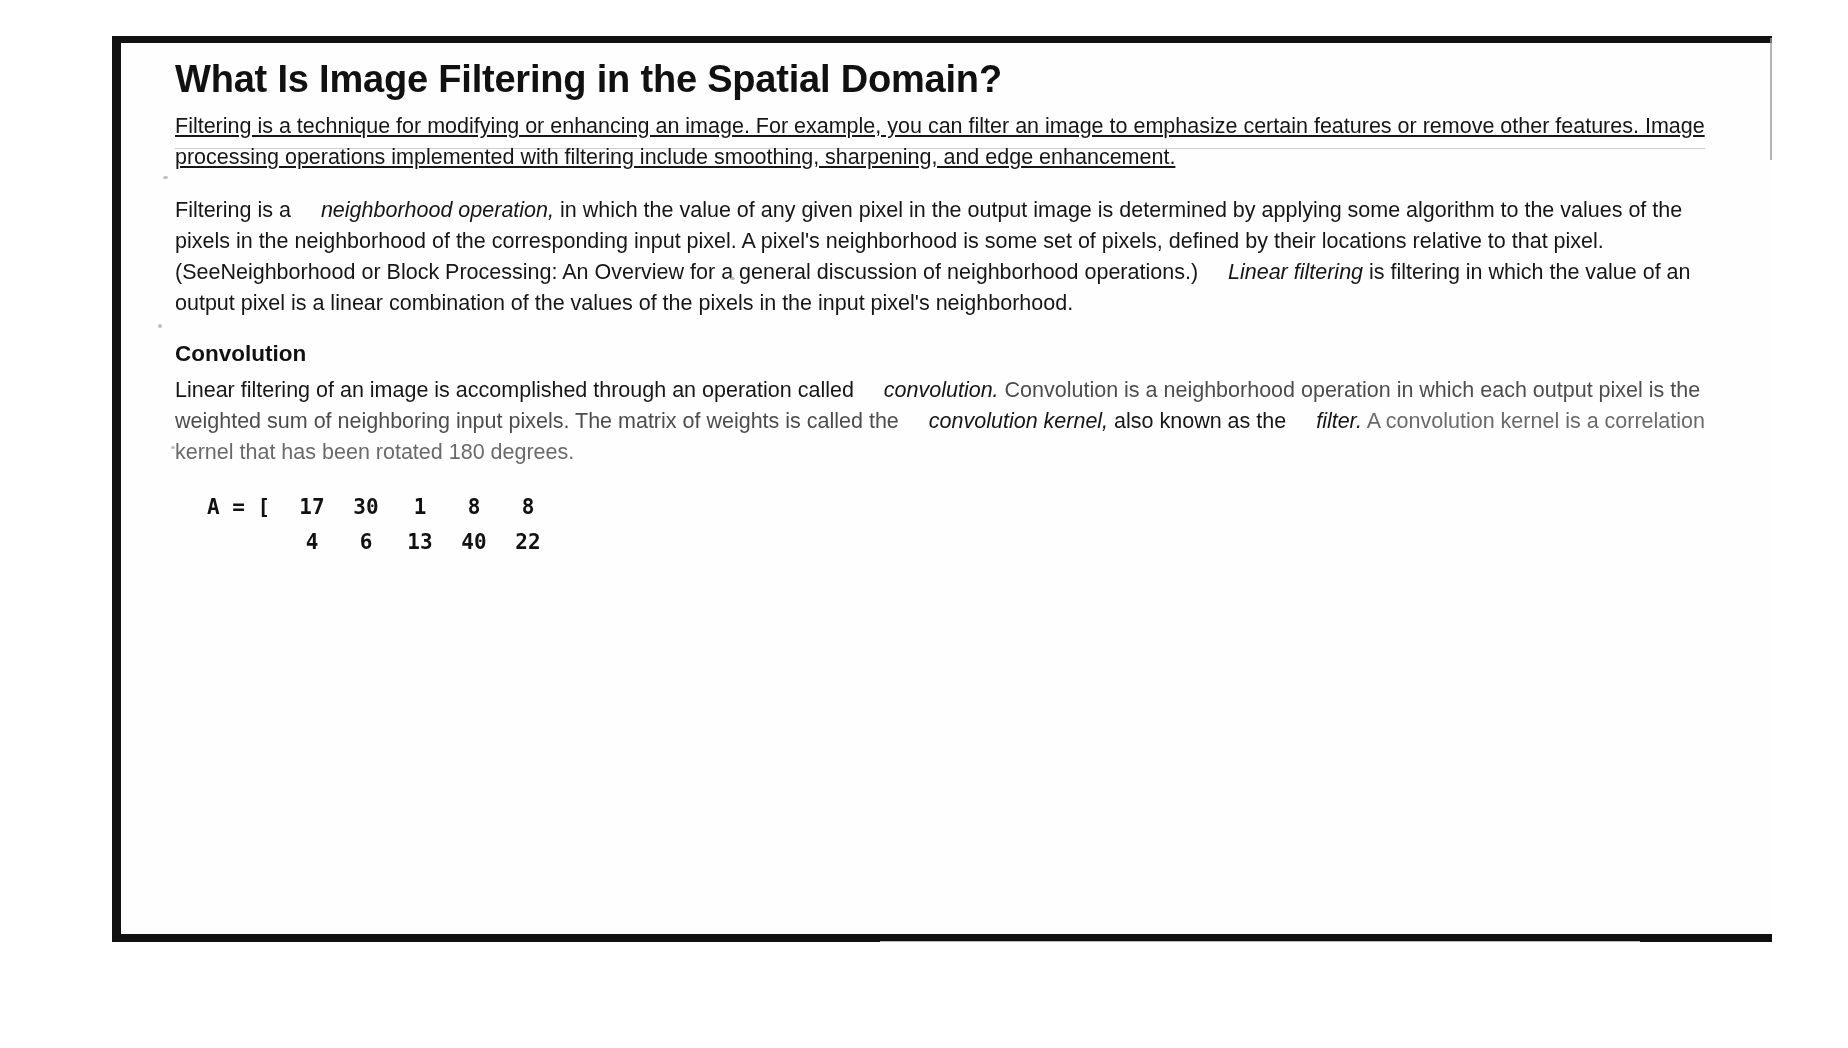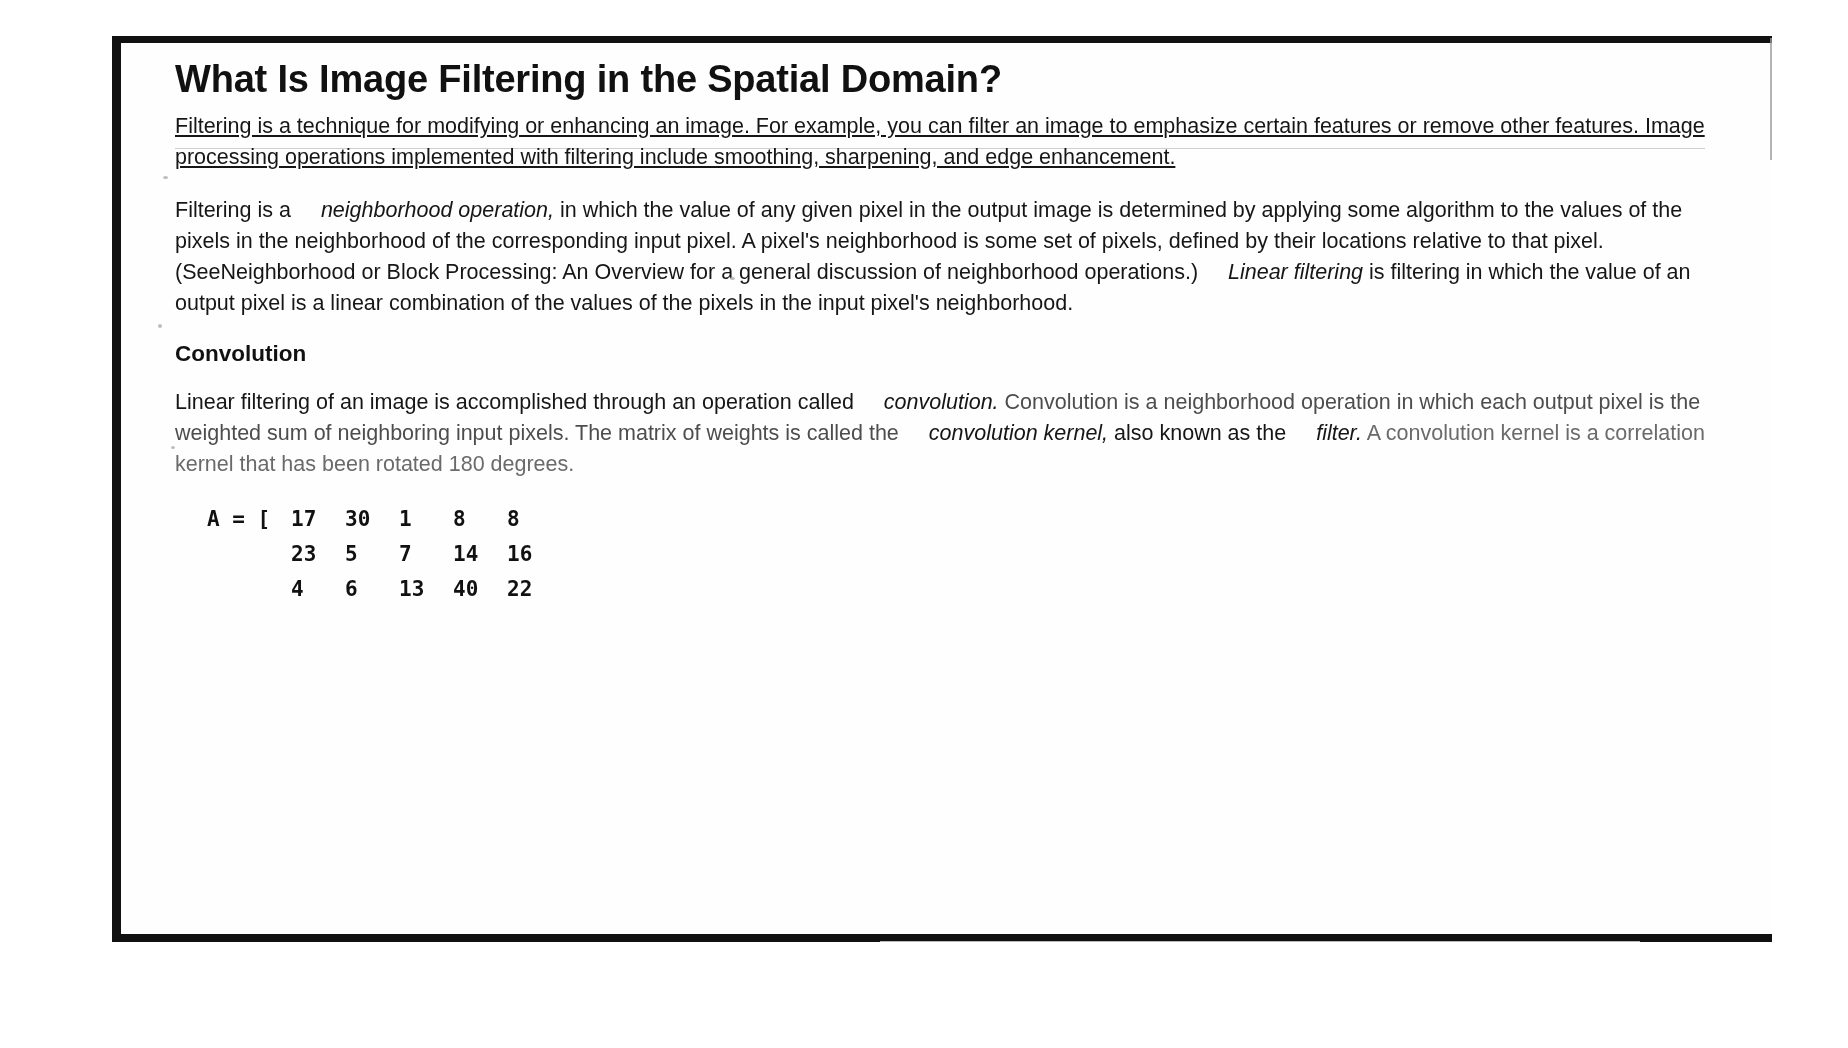--- a/index.html
+++ b/index.html
@@ -89,40 +89,40 @@
     margin: 0 0 22px 0;
     color: #161616;
     text-align: left;
   }
   .p1 { margin-top: 34px; text-decoration: underline; }
   .ital { font-style: italic; margin-left: 24px; }
 
   h2.subhead {
     font-size: 22.5px;
     font-weight: bold;
-    margin: 0 0 20px 0;
+    margin: 0 0 8px 0;
     color: #111;
   }
 
   .faded { color: #4d4d4d; }
   .faded2 { color: #6a6a6a; }
 
   .matrix {
     margin-top: 22px;
     margin-left: 26px;
     font-family: "DejaVu Sans Mono", monospace;
     font-size: 21px;
     font-weight: bold;
     line-height: 35px;
     color: #111;
   }
   .matrix table { border-collapse: collapse; }
   .matrix td {
     padding: 0 6px;
-    text-align: left;
+    text-align: center;
     min-width: 42px;
   }
   .matrix td.lead {
     text-align: left;
     min-width: 76px;
     padding-right: 2px;
   }
 
   
   .speck {
@@ -170,28 +170,20 @@
             <span>[</span>
           </td>
           <td>17</td>
           <td>30</td>
           <td>1</td>
           <td>8</td>
           <td>8</td>
         </tr>
         <tr>
           <td class="lead"></td>
-          <td>23</td>
-          <td>5</td>
-          <td>7</td>
-          <td>14</td>
-          <td>16</td>
-        </tr>
-        <tr>
-          <td class="lead"></td>
           <td>4</td>
           <td>6</td>
           <td>13</td>
           <td>40</td>
           <td>22</td>
         </tr>
       </tbody>
         </table>
     </div>
 

